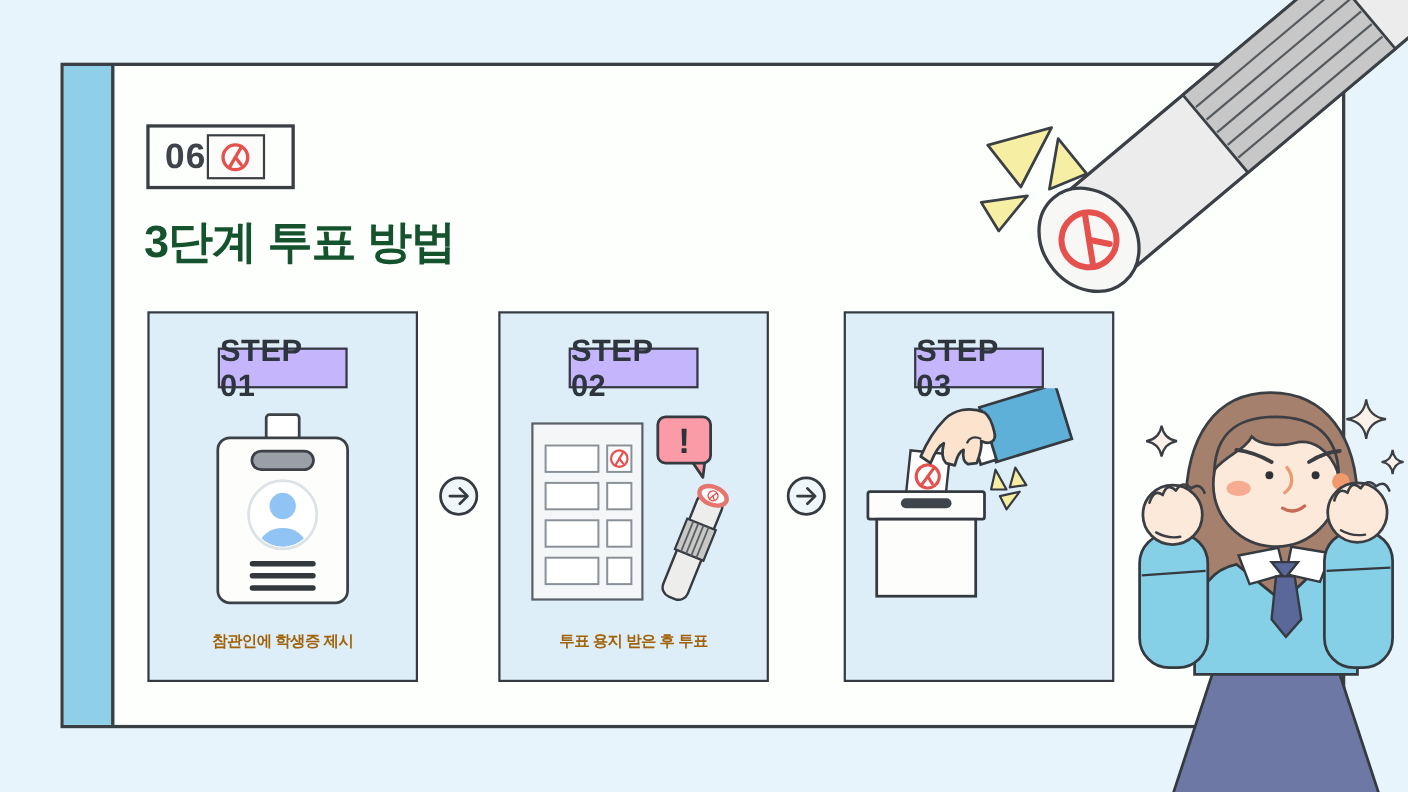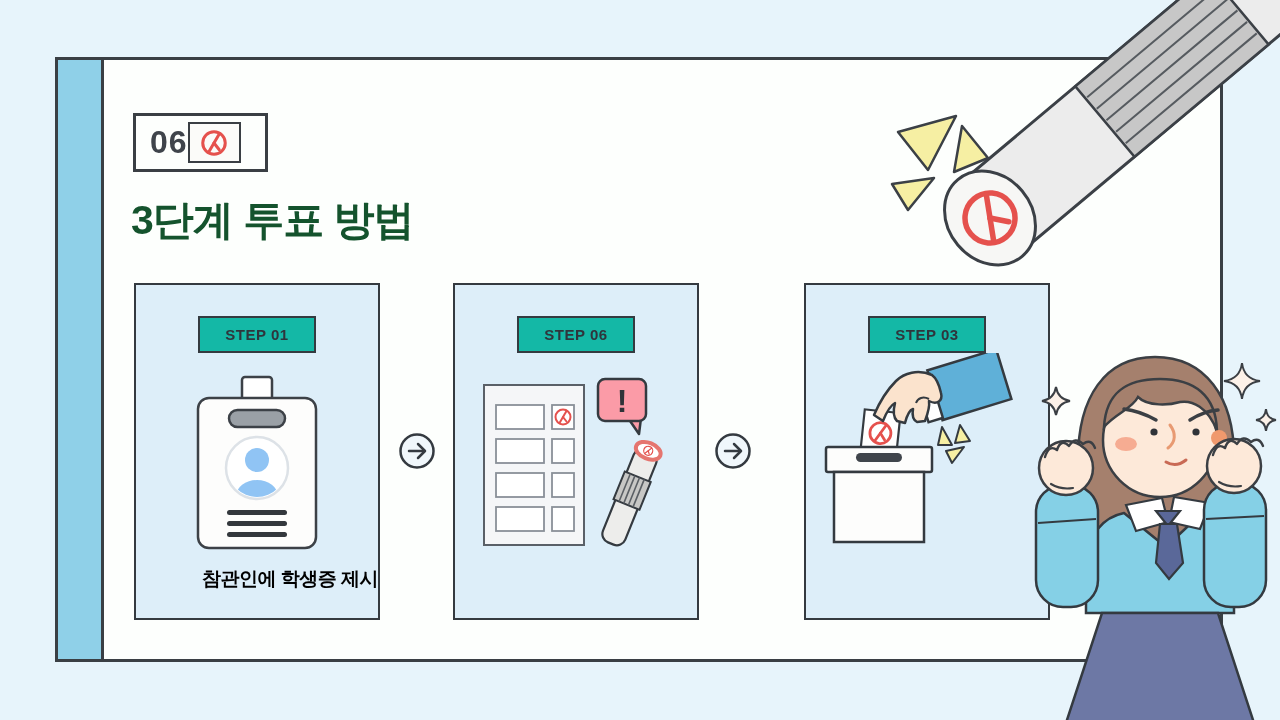--- a/index.html
+++ b/index.html
@@ -29,34 +29,34 @@
     box-sizing:border-box;display:flex;align-items:center;justify-content:center;
   }
   .slide-title{
     position:absolute;left:131px;top:193px;z-index:2;
     font-size:41px;font-weight:800;color:#14532d;letter-spacing:-1px;
   }
   .step-card{
     position:absolute;top:283px;width:246px;height:337px;
     background:#ddeef9;border:2.5px solid #343a40;box-sizing:border-box;z-index:2;
   }
-  .step-card.c1{left:134px;} .step-card.c2{left:453px;} .step-card.c3{left:767px;margin-left:37px;}
+  .step-card.c1{left:134px;} .step-card.c2{left:453px;} .step-card.c3{left:767px;}
   .step-badge{
     position:absolute;left:50%;transform:translateX(-50%);top:31px;
-    width:118px;height:37px;background:#14b8a6;border:2.5px solid #343a40;
+    width:118px;height:37px;background:#c4b5fd;border:2.5px solid #343a40;
     box-sizing:border-box;display:flex;align-items:center;justify-content:center;
-    font-size:15px;font-weight:600;color:#2f353c;letter-spacing:.5px;
+    font-size:28px;font-weight:600;color:#2f353c;letter-spacing:.5px;
   }
   .step-illustration{
     position:absolute;left:0;top:78px;width:100%;height:200px;
     display:flex;align-items:center;justify-content:center;
   }
   .step-caption{
-    position:absolute;left:0;bottom:26px;width:100%;text-align:right;
-    font-size:19px;font-weight:bold;color:#000000;letter-spacing:-0.5px;
+    position:absolute;left:0;bottom:26px;width:100%;text-align:center;
+    font-size:14px;font-weight:bold;color:#a16207;letter-spacing:-0.5px;
   }
   .arrow-circle{position:absolute;top:432px;width:38px;height:38px;z-index:2;}
   .arrow-circle.a1{left:398px;} .arrow-circle.a2{left:714px;}
   .stamp-illustration{position:absolute;left:870px;top:0;z-index:3;}
   .girl-illustration{position:absolute;left:1020px;top:345px;z-index:4;}
 </style>
 </head>
 <body>
 
 <svg width="0" height="0" style="position:absolute">
@@ -99,21 +99,21 @@
       </g>
       <rect x="45" y="136" width="60" height="5" rx="2.5" fill="#33383d"></rect>
       <rect x="45" y="147" width="60" height="5" rx="2.5" fill="#33383d"></rect>
       <rect x="45" y="158" width="60" height="5" rx="2.5" fill="#33383d"></rect>
     </svg>
   </div>
   <div class="step-caption">참관인에 학생증 제시</div>
 </div>
 
 <div class="step-card c2">
-  <div class="step-badge">STEP 06</div>
+  <div class="step-badge">STEP 02</div>
   <div class="step-illustration">
     <svg width="200" height="185" viewBox="0 0 200 185">
 
       <rect x="8" y="14" width="100" height="160" fill="#f5f6f8" stroke="#5a6068" stroke-width="2"></rect>
       <g fill="#ffffff" stroke="#8a9098" stroke-width="1.8">
         <rect x="20" y="34" width="48" height="24"></rect>
           <rect x="76" y="34" width="22" height="24"></rect>
         <rect x="20" y="68" width="48" height="24"></rect>
           <rect x="76" y="68" width="22" height="24"></rect>
         <rect x="20" y="102" width="48" height="24"></rect>
@@ -136,20 +136,21 @@
           <line x1="-8" y1="-10" x2="-8" y2="20"></line>
             <line x1="-3" y1="-10" x2="-3" y2="20"></line>
           <line x1="2" y1="-10" x2="2" y2="20"></line>
             <line x1="7" y1="-10" x2="7" y2="20"></line>
         </g>
         <ellipse cx="0" cy="-38" rx="13" ry="8" fill="#fff" stroke="#e5756f" stroke-width="4"></ellipse>
         <use href="#ballot-mark" x="-8" y="-44" width="16" height="12"></use>
       </g>
     </svg>
   </div>
+  <div class="step-caption">투표 용지 받은 후 투표</div>
 </div>
 
 <div class="step-card c3">
   <div class="step-badge">STEP 03</div>
   <div class="step-illustration" style="top:68px">
     <svg width="230" height="200" viewBox="0 0 230 200">
 
       <g transform="rotate(-17 150 35)">
         <rect x="122" y="8" width="72" height="52" fill="#5fb0d8" stroke="#343a40" stroke-width="2.5"></rect>
         <rect x="108" y="12" width="15" height="46" fill="#ffffff" stroke="#343a40" stroke-width="2.5"></rect>

